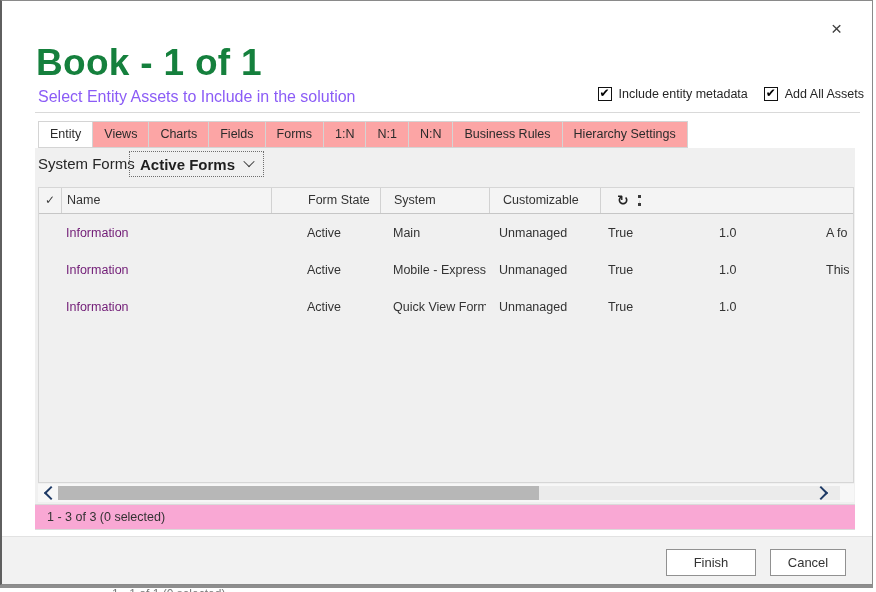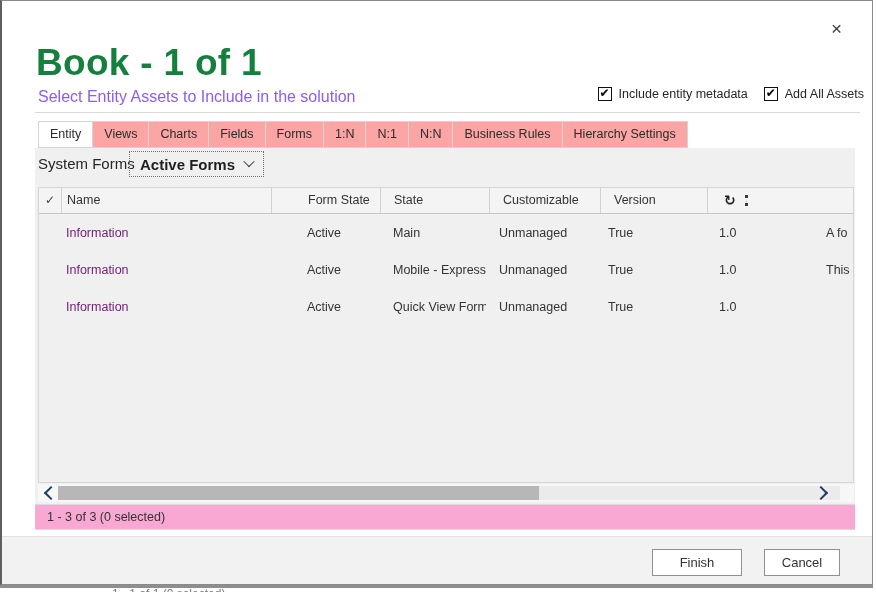--- a/index.html
+++ b/index.html
@@ -82,21 +82,21 @@
     border-left:2.5px solid #1e3a66;border-bottom:2.5px solid #1e3a66;}
   .hs-left{left:8px;transform:rotate(45deg);}
   .hs-right{right:28px;transform:rotate(225deg);}
   
   .statusbar{position:absolute;left:33px;top:503px;width:820px;height:26px;box-sizing:border-box;
     background:#f9a8d4;border-top:1px solid #dadada;border-bottom:1px solid #dadada;
     line-height:24px;padding-left:12px;font-size:12.5px;color:#333;}
   
   .footer{position:absolute;left:0;right:0;bottom:0;height:47px;background:#f2f2f2;
     border-top:1px solid #e2e2e2;}
-  .footer .btns{position:absolute;right:32px;top:12px;display:flex;gap:22px;}
+  .footer .btns{position:absolute;right:26px;top:12px;display:flex;gap:14px;}
   .btn{height:27px;box-sizing:border-box;background:#fff;border:1px solid #919191;
     font-size:13px;color:#333;display:flex;align-items:center;justify-content:center;
     cursor:pointer;font-family:inherit;}
   .btn-finish{width:90px;}
   .btn-cancel{width:76px;}
 </style>
 </head>
 <body>
 
 <div class="dialog">
@@ -142,23 +142,22 @@
   <div class="dropdown">
     <span>Active Forms</span>
     <span class="chev-down"></span>
   </div>
 
   <div class="grid">
     <div class="g-head">
       <div class="c c0"><span class="check-glyph">✓</span></div>
       <div class="c c1">Name</div>
       <div class="c c2">Form State</div>
-      <div class="c c4">State</div>
+      <div class="c c4">System</div>
       <div class="c c5">Customizable</div>
-      <div class="c c6">Version</div>
       <div class="c c7">
         <span class="refresh-btn">↻</span>
         <span class="clipped-glyph"></span>
       </div>
     </div>
 
     <div class="g-row">
       <div class="c c0"></div>
       <div class="c c1"><span class="link">Information</span></div>
       <div class="c c2">Active</div>

